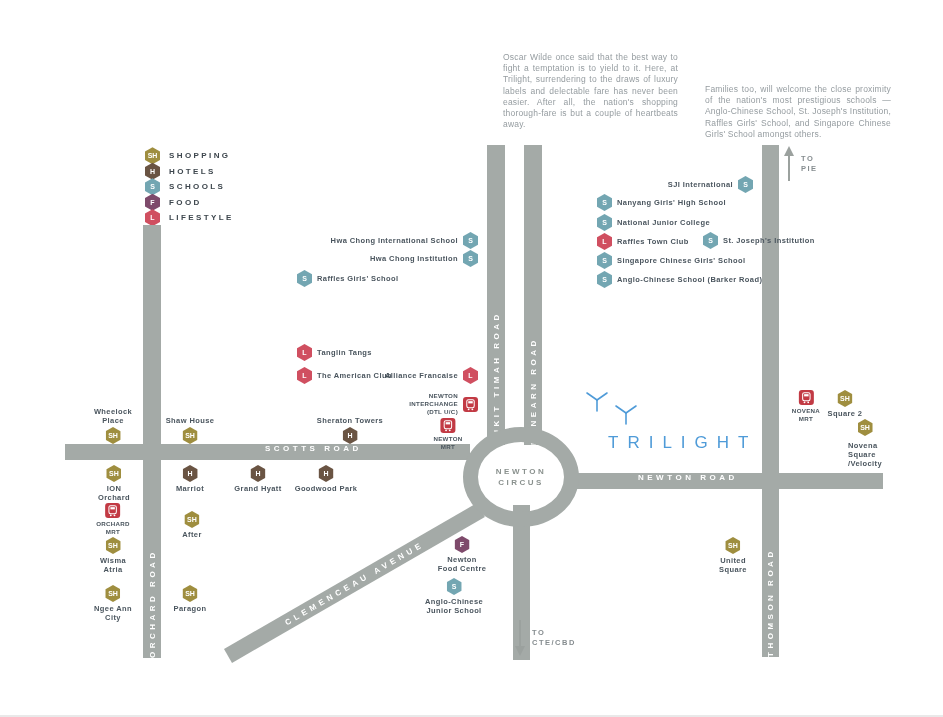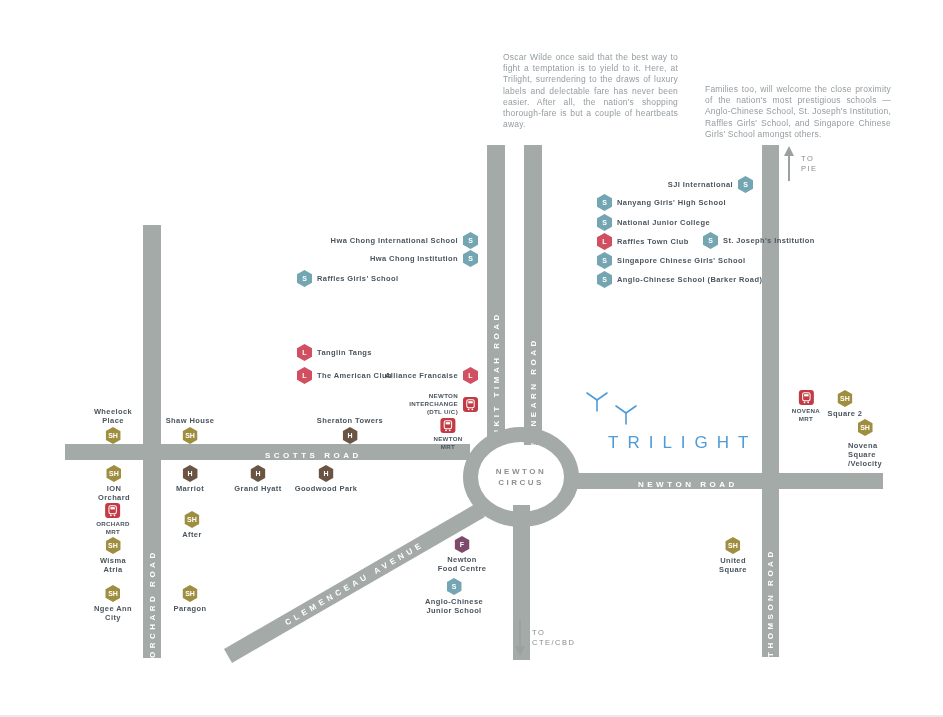--- a/index.html
+++ b/index.html
@@ -16,21 +16,21 @@
   .legend{position:absolute;left:145px;top:148px;}
   .legend-row{display:flex;align-items:center;height:15.5px;}
   .legend-row .hex{margin-right:9px;}
   .legend-label{font-size:8px;font-weight:bold;color:#3d464d;letter-spacing:2.4px;}
 
   
   .road{position:absolute;background:#a4aaa7;}
   .road-label{color:#ffffff;font-size:8px;font-weight:bold;letter-spacing:3.5px;white-space:nowrap;}
   .road-v{display:flex;justify-content:center;}
   .road-v .road-label{writing-mode:vertical-rl;transform:rotate(180deg);}
-  .road-h{display:flex;align-items:flex-end;}
+  .road-h{display:flex;align-items:flex-start;}
   .road-bukit{left:487px;top:145px;width:18px;height:300px;}
   .road-bukit .road-label{margin-top:118px;}
   .road-dunearn{left:524px;top:145px;width:18px;height:300px;}
   .road-dunearn .road-label{margin-top:138px;}
   .road-thomson{left:762px;top:145px;width:17px;height:512px;}
   .road-thomson .road-label{margin-top:100px;}
   .road-orchard{left:143px;top:225px;width:18px;height:433px;}
   .road-orchard .road-label{margin-top:296px;}
   .road-scotts{left:65px;top:444px;width:405px;height:16px;}
   .road-scotts .road-label{margin-left:200px;}
@@ -47,21 +47,21 @@
   .circus-label{font-size:8px;font-weight:bold;color:#8a918e;letter-spacing:2.5px;text-align:center;
                 line-height:11px;white-space:pre-line;}
 
   
   .brand{position:absolute;left:580px;top:386px;}
   .brand-word{position:absolute;left:28px;top:47px;font-size:17px;color:#4f9bd8;letter-spacing:9px;
               font-weight:400;white-space:nowrap;}
 
   
   .map-arrow{position:absolute;display:flex;gap:6px;}
-  .arrow-label{font-size:7.5px;font-weight:normal;color:#868d90;letter-spacing:1.5px;white-space:pre-line;line-height:10px;margin-top:8px;}
+  .arrow-label{font-size:7.5px;font-weight:bold;color:#868d90;letter-spacing:1.5px;white-space:pre-line;line-height:10px;margin-top:8px;}
   .arrow-pie{left:783px;top:146px;}
   .arrow-cte{left:514px;top:620px;}
 
   
   .hex{width:15px;height:17px;flex:0 0 auto;display:flex;align-items:center;justify-content:center;
        clip-path:polygon(50% 0,100% 25%,100% 75%,50% 100%,0 75%,0 25%);
        color:#fff;font-size:7px;font-weight:bold;letter-spacing:0;}
   .sq-icon{width:15px;height:15px;flex:0 0 auto;border-radius:3px;display:flex;align-items:center;justify-content:center;}
 
   
@@ -82,20 +82,42 @@
 </head>
 <body>
 
 <div class="canvas">
 
   <div class="intro">
     <p class="p1">Oscar Wilde once said that the best way to fight a temptation is to yield to it. Here, at Trilight, surrendering to the draws of luxury labels and delectable fare has never been easier. After all, the nation's shopping thorough-fare is but a couple of heartbeats away.</p>
     <p class="p2">Families too, will welcome the close proximity of the nation's most prestigious schools — Anglo-Chinese School, St. Joseph's Institution, Raffles Girls' School, and Singapore Chinese Girls' School amongst others.</p>
   </div>
 
+  <div class="legend" id="legend">
+      <div class="legend-row">
+        <div class="hex" style="background: rgb(159, 142, 63);">SH</div>
+        <span class="legend-label">SHOPPING</span>
+      </div>
+      <div class="legend-row">
+        <div class="hex" style="background: rgb(106, 84, 67);">H</div>
+        <span class="legend-label">HOTELS</span>
+      </div>
+      <div class="legend-row">
+        <div class="hex" style="background: rgb(115, 166, 178);">S</div>
+        <span class="legend-label">SCHOOLS</span>
+      </div>
+      <div class="legend-row">
+        <div class="hex" style="background: rgb(126, 74, 107);">F</div>
+        <span class="legend-label">FOOD</span>
+      </div>
+      <div class="legend-row">
+        <div class="hex" style="background: rgb(208, 79, 96);">L</div>
+        <span class="legend-label">LIFESTYLE</span>
+      </div>
+    </div>
 
   <div class="road road-v road-bukit">
     <span class="road-label">BUKIT TIMAH ROAD</span>
   </div>
   <div class="road road-v road-dunearn">
     <span class="road-label">DUNEARN ROAD</span>
   </div>
   <div class="road road-v road-thomson">
     <span class="road-label">THOMSON ROAD</span>
   </div>

